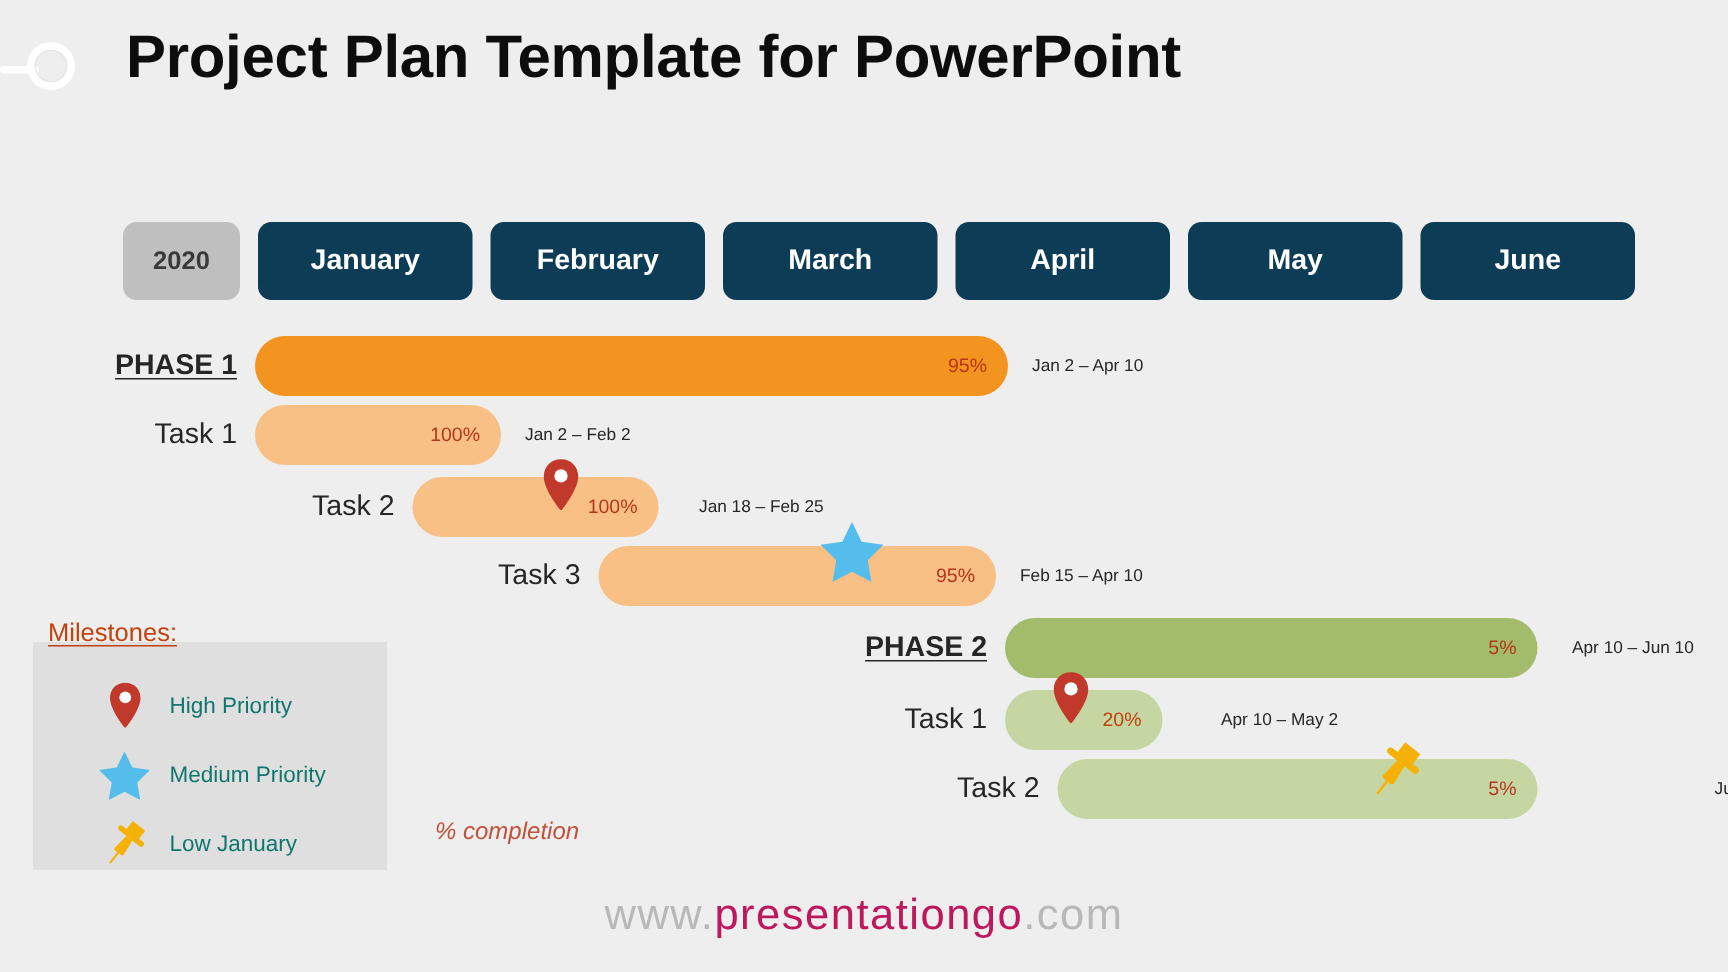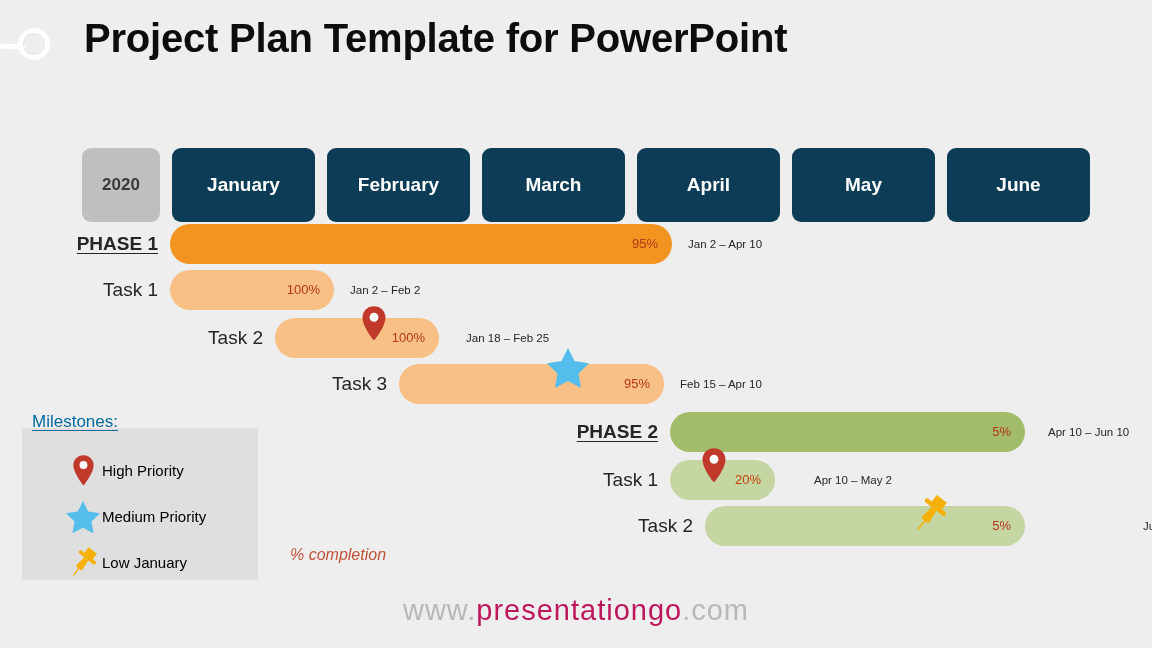--- a/index.html
+++ b/index.html
@@ -61,21 +61,21 @@
   #timeline-header {
     position: absolute;
     left: 82px;
     top: 148px;
     width: 992px;
     height: 58px;
   }
   .hdr-cell {
     position: absolute;
     top: 0;
-    height: 74px;
+    height: 52px;
     border-radius: 9px;
     display: flex;
     align-items: center;
     justify-content: center;
     font-size: 19px;
     font-weight: bold;
     box-sizing: border-box;
   }
   .hdr-year {
     background: #bfbfbf;
@@ -159,21 +159,21 @@
     top: 428px;
     width: 236px;
     height: 152px;
     background: #e0dfdf;
   }
   #legend-title {
     position: absolute;
     left: 10px;
     top: -16px;
     font-size: 17px;
-    color: #0369a1;
+    color: #c2410c;
     text-decoration: underline;
     text-underline-offset: 3px;
   }
   .legend-item {
     position: absolute;
     left: 0;
     width: 236px;
     height: 46px;
   }
   .legend-icon {
@@ -181,26 +181,26 @@
     left: 40px;
     top: 2px;
     width: 42px;
     height: 42px;
     display: flex;
     align-items: center;
     justify-content: center;
   }
   .legend-label {
     position: absolute;
-    left: 80px;
+    left: 91px;
     top: 0;
     height: 46px;
     line-height: 46px;
     font-size: 15px;
-    color: #000000;
+    color: #0f766e;
     white-space: nowrap;
   }
 
   
   #completion-note {
     position: absolute;
     left: 290px;
     top: 546px;
     font-size: 16px;
     font-style: italic;

